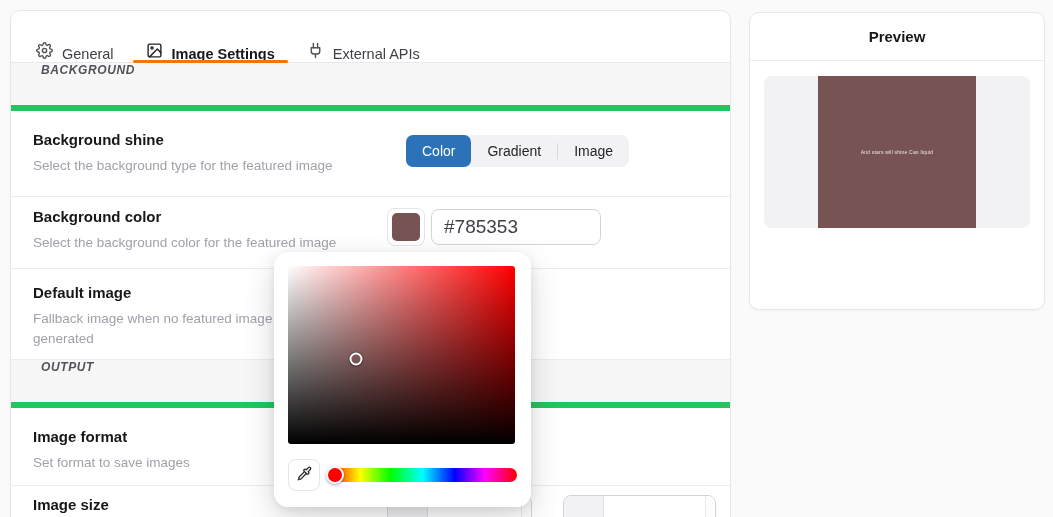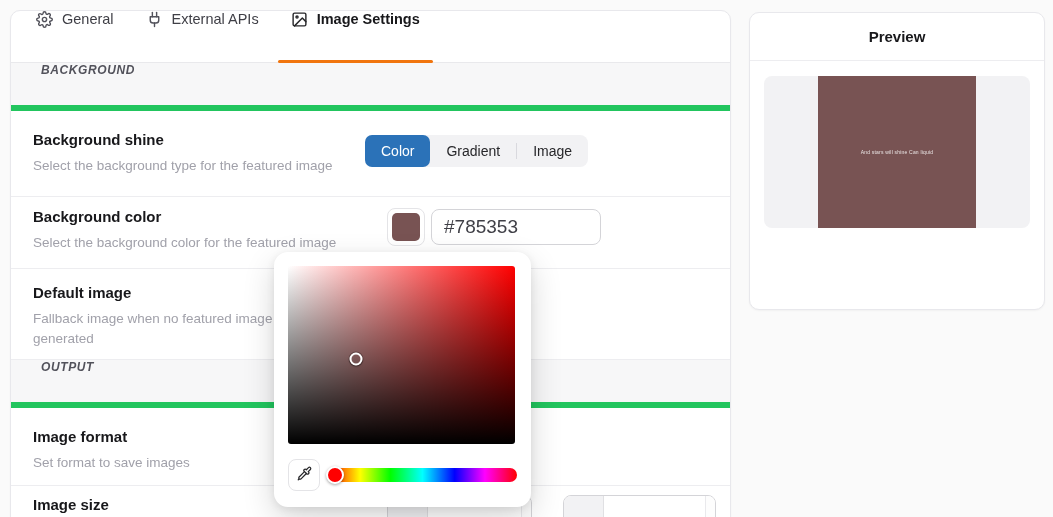--- a/index.html
+++ b/index.html
@@ -16,21 +16,21 @@
     box-shadow:0 1px 2px rgba(0,0,0,.04);
   }
   
   .settings-card { left:10px; top:10px; width:721px; height:580px; overflow:hidden; }
 
   .tabbar {
     height:52px; display:flex; align-items:stretch; gap:6px;
     padding:0 12px; border-bottom:1px solid #e9e9ec;
   }
   .tab {
-    position:relative; display:flex; align-items:flex-start; gap:9px;
+    position:relative; display:flex; align-items:flex-end; gap:9px;
     padding:0 13px; cursor:pointer;
     font-size:14.5px; font-weight:500; color:#3f3f46;
   }
   .tab svg { width:17px; height:17px; stroke:#52525b; }
   .tab.active { color:#18181b; font-weight:600; }
   .tab.active svg { stroke:#27272a; }
   .tab.active::after {
     content:""; position:absolute; left:0; right:0; bottom:-1px;
     height:3px; background:#f1750e; border-radius:2px;
   }
@@ -50,21 +50,21 @@
   .row-label { font-size:15px; font-weight:600; color:#18181b; }
   .row-desc { font-size:13.5px; color:#a1a1aa; margin-top:8px; line-height:1.45; max-width:345px; }
   .row-bgtype { height:86px; padding-top:20px; }
   .row-bgcolor { height:72px; padding-top:11px; }
   .row-default { height:91px; padding-top:15px; }
   .row-format { height:78px; padding-top:20px; }
   .row-size { height:70px; padding-top:10px; border-bottom:none; }
 
   
   .segmented {
-    position:absolute; left:354px; top:24px;
+    position:absolute; left:395px; top:24px;
     display:flex; align-items:center; height:32px;
     background:#f2f2f4; border-radius:8px;
   }
   .seg-item {
     height:32px; display:flex; align-items:center;
     padding:0 16px; font-size:14px; color:#27272a; cursor:pointer; white-space:nowrap;
   }
   .seg-item.active {
     color:#fff; border-radius:7px; font-weight:500;
   }
@@ -167,40 +167,40 @@
   <div class="tabbar">
     <div class="tab">
       <span>
         <svg viewBox="0 0 24 24" fill="none" stroke-width="2" stroke-linecap="round" stroke-linejoin="round">
             <circle cx="12" cy="12" r="3"></circle>
             <path d="M19.4 15a1.65 1.65 0 0 0 .33 1.82l.06.06a2 2 0 0 1 0 2.83 2 2 0 0 1-2.83 0l-.06-.06a1.65 1.65 0 0 0-1.82-.33 1.65 1.65 0 0 0-1 1.51V21a2 2 0 0 1-2 2 2 2 0 0 1-2-2v-.09A1.65 1.65 0 0 0 9 19.4a1.65 1.65 0 0 0-1.82.33l-.06.06a2 2 0 0 1-2.83 0 2 2 0 0 1 0-2.83l.06-.06a1.65 1.65 0 0 0 .33-1.82 1.65 1.65 0 0 0-1.51-1H3a2 2 0 0 1-2-2 2 2 0 0 1 2-2h.09A1.65 1.65 0 0 0 4.6 9a1.65 1.65 0 0 0-.33-1.82l-.06-.06a2 2 0 0 1 0-2.83 2 2 0 0 1 2.83 0l.06.06a1.65 1.65 0 0 0 1.82.33H9a1.65 1.65 0 0 0 1-1.51V3a2 2 0 0 1 2-2 2 2 0 0 1 2 2v.09a1.65 1.65 0 0 0 1 1.51 1.65 1.65 0 0 0 1.82-.33l.06-.06a2 2 0 0 1 2.83 0 2 2 0 0 1 0 2.83l-.06.06a1.65 1.65 0 0 0-.33 1.82V9a1.65 1.65 0 0 0 1.51 1H21a2 2 0 0 1 2 2 2 2 0 0 1-2 2h-.09a1.65 1.65 0 0 0-1.51 1z"></path>
           </svg>
       </span>
       <span>General</span>
     </div>
+    <div class="tab active">
+      <span>
+        <svg viewBox="0 0 24 24" fill="none" stroke-width="2" stroke-linecap="round" stroke-linejoin="round">
+            <rect x="3" y="3" width="18" height="18" rx="2" ry="2"></rect>
+            <circle cx="8.5" cy="8.5" r="1.5"></circle>
+            <polyline points="21 15 16 10 5 21"></polyline>
+          </svg>
+      </span>
+      <span>Image Settings</span>
+    </div>
     <div class="tab">
       <span>
         <svg viewBox="0 0 24 24" fill="none" stroke-width="2" stroke-linecap="round" stroke-linejoin="round">
             <path d="M12 22v-5"></path>
             <path d="M9 8V2"></path>
             <path d="M15 8V2"></path>
             <path d="M18 8v5a4 4 0 0 1-4 4h-4a4 4 0 0 1-4-4V8z"></path>
           </svg>
       </span>
       <span>External APIs</span>
-    </div>
-    <div class="tab active">
-      <span>
-        <svg viewBox="0 0 24 24" fill="none" stroke-width="2" stroke-linecap="round" stroke-linejoin="round">
-            <rect x="3" y="3" width="18" height="18" rx="2" ry="2"></rect>
-            <circle cx="8.5" cy="8.5" r="1.5"></circle>
-            <polyline points="21 15 16 10 5 21"></polyline>
-          </svg>
-      </span>
-      <span>Image Settings</span>
     </div>
   </div>
 
   <div class="band">
     <span class="band-label">BACKGROUND</span>
   </div>
 
   <div class="row row-bgtype">
     <div class="row-label">Background shine</div>
     <div class="row-desc">Select the background type for the featured image</div>

